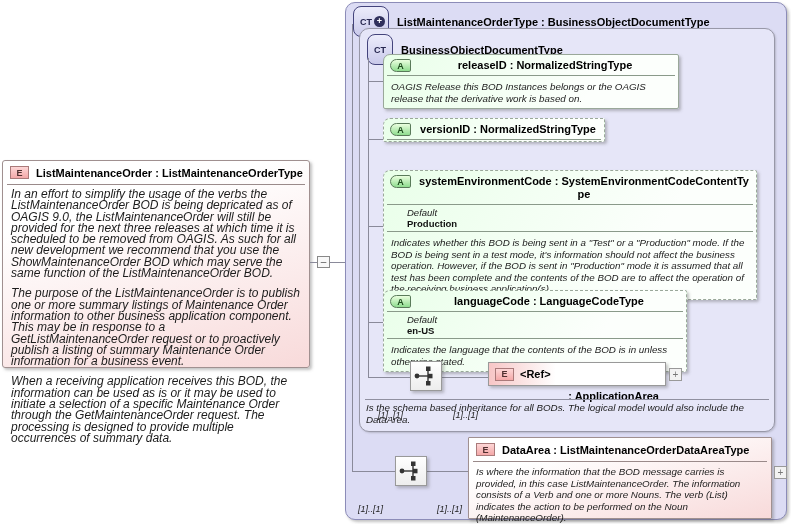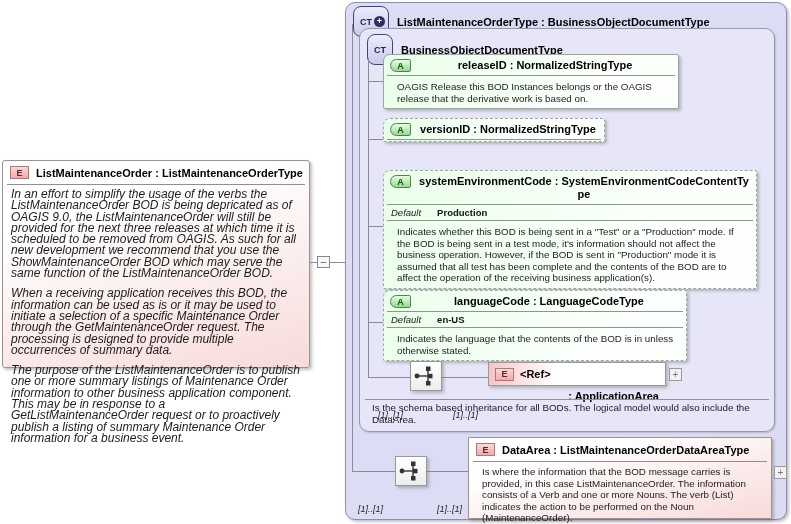--- a/index.html
+++ b/index.html
@@ -24,29 +24,29 @@
   .badge-ct{height:31px;padding:0 6px;flex:0 0 auto;display:flex;align-items:center;justify-content:center;
     font-size:9px;font-weight:bold;color:#26264f;border:1px solid #44447c;border-radius:8px;
     background:linear-gradient(#ececfb,#c9c9ea);}
   .badge-ct .plus{width:11px;height:11px;margin-left:2px;margin-right:-3px;border-radius:50%;
     background:#30305c;color:#fff;font-size:9px;line-height:11px;text-align:center;font-weight:bold;}
   .title{font-size:11px;font-weight:bold;color:#000;white-space:nowrap;}
   
   .ebox{border:1px solid var(--pink-border);border-radius:3px;background:linear-gradient(165deg,#ffffff 25%,#f8dada);}
   .ebox .hd{display:flex;align-items:center;gap:7px;padding:5px 7px 3px 7px;}
   .ebox .divider{height:1px;background:#9a8a8a;margin:2px 4px 0 4px;}
-  .anno{font-size:9.8px;color:#1c1c1c;line-height:11.6px;padding:4px 7px 4px 7px;margin-left:6px;}
+  .anno{font-size:9.8px;font-style:italic;color:#1c1c1c;line-height:11.6px;padding:4px 7px 4px 7px;}
   
   .attr{background:linear-gradient(120deg,#e9ffe9,#fcfffc 70%);border:1px solid var(--attr-border);
     border-radius:7px 2px 2px 2px;}
   .attr.opt{border-style:dashed;}
   .attr .hd{display:flex;align-items:flex-start;gap:7px;padding:4px 6px 2px 6px;}
   .attr .hd .title{white-space:normal;text-align:center;flex:1;line-height:13px;word-break:break-all;}
   .attr .divider{height:1px;background:#8a9a8a;margin:1px 3px;}
-  .defrow{display:flex;align-items:baseline;padding:1px 7px;font-size:9.5px;}
+  .defrow{display:flex;align-items:baseline;padding:1px 7px;font-size:9.5px;flex-direction:column;}
   .defrow .dlabel{font-style:italic;color:#222;}
   .defrow .dval{font-weight:bold;margin-left:16px;}
   .card{font-size:9px;font-weight:normal;font-style:italic;color:#222;white-space:nowrap;margin-top:45px;}
   .seqicon{width:32px;height:30px;background:linear-gradient(#ffffff,#ededed);border:1px solid #999;
     display:flex;align-items:center;justify-content:center;}
   .plusbox{width:13px;height:13px;background:#f2f2f2;border:1px solid #999;color:#777;
     font-size:10px;line-height:11px;text-align:center;}
   .collapsebox{width:13px;height:12px;background:#f8f8f8;border:1px solid #888;color:#555;
     font-size:10px;line-height:9px;text-align:center;}
   .refrow{display:flex;align-items:center;gap:6px;padding:0 6px;border:1px solid #999;
@@ -58,22 +58,22 @@
 <body>
 
 <div class="abs ebox shadow" style="left:2px;top:160px;width:308px;height:208px;">
   <div class="hd">
     <span class="badge-e">E</span>
     <span class="title">ListMaintenanceOrder : ListMaintenanceOrderType</span>
   </div>
   <div class="divider"></div>
   <div class="leftbody">
     <div class="para">In an effort to simplify the usage of the verbs the ListMaintenanceOrder BOD is being depricated as of OAGIS 9.0, the ListMaintenanceOrder will still be provided for the next three releases at which time it is scheduled to be removed from OAGIS.  As such for all new development we recommend that you use the ShowMaintenanceOrder BOD which may serve the same function of the ListMaintenanceOrder BOD.</div>
+    <div class="para">The purpose of the ListMaintenanceOrder is to publish one or more summary listings of Maintenance Order information to other business application component.  This may be in response to a GetListMaintenanceOrder request or to proactively publish a listing of summary Maintenance Order information for a business event.</div>
     <div class="para">When a receiving application receives this BOD, the information can be used as is or it may be used to initiate a selection of a specific Maintenance Order through the GetMaintenanceOrder request.  The processing is designed to provide multiple occurrences of summary data.</div>
-    <div class="para">The purpose of the ListMaintenanceOrder is to publish one or more summary listings of Maintenance Order information to other business application component.  This may be in response to a GetListMaintenanceOrder request or to proactively publish a listing of summary Maintenance Order information for a business event.</div>
   </div>
 </div>
 
 <div class="abs hline" style="left:310px;top:262px;width:58px;"></div>
 <div class="abs collapsebox" style="left:317px;top:256px;">–</div>
 
 <div class="abs shadow" style="left:345px;top:2px;width:442px;height:518px;background:var(--lav-outer);border:1px solid #8c8cb8;border-radius:10px;">
 </div>
 
 <div class="abs" style="left:353px;top:6px;display:flex;align-items:center;gap:8px;">

